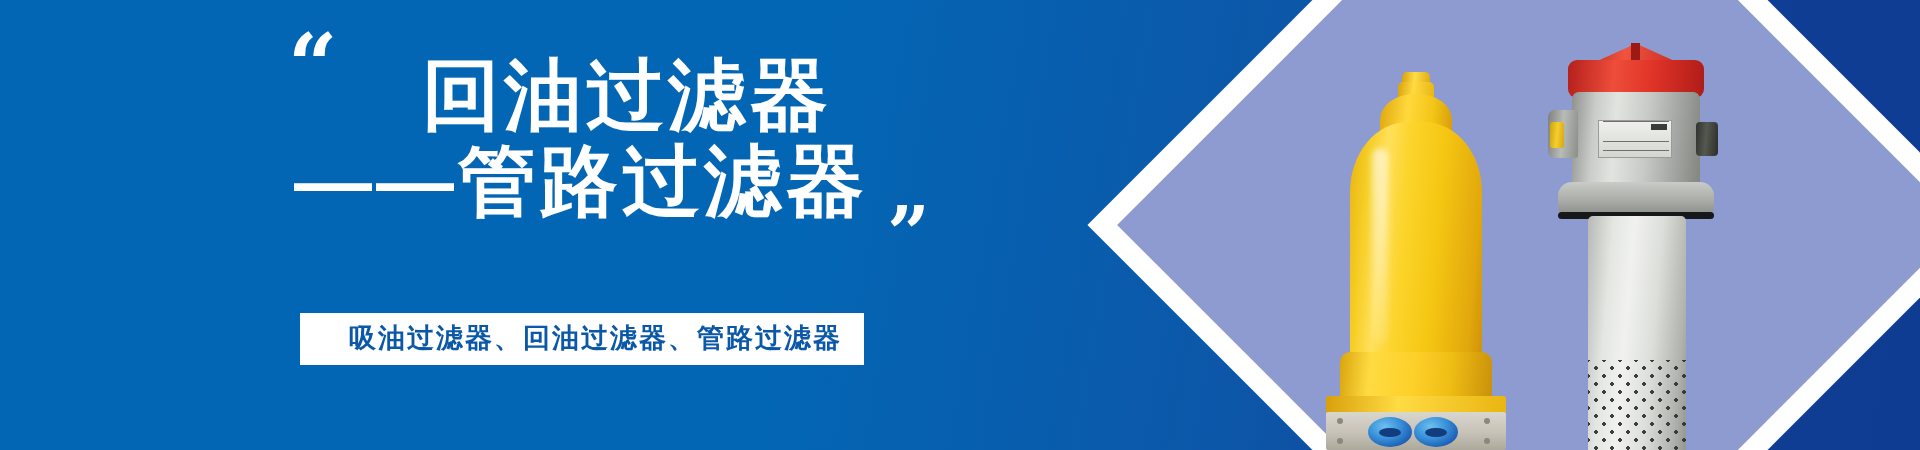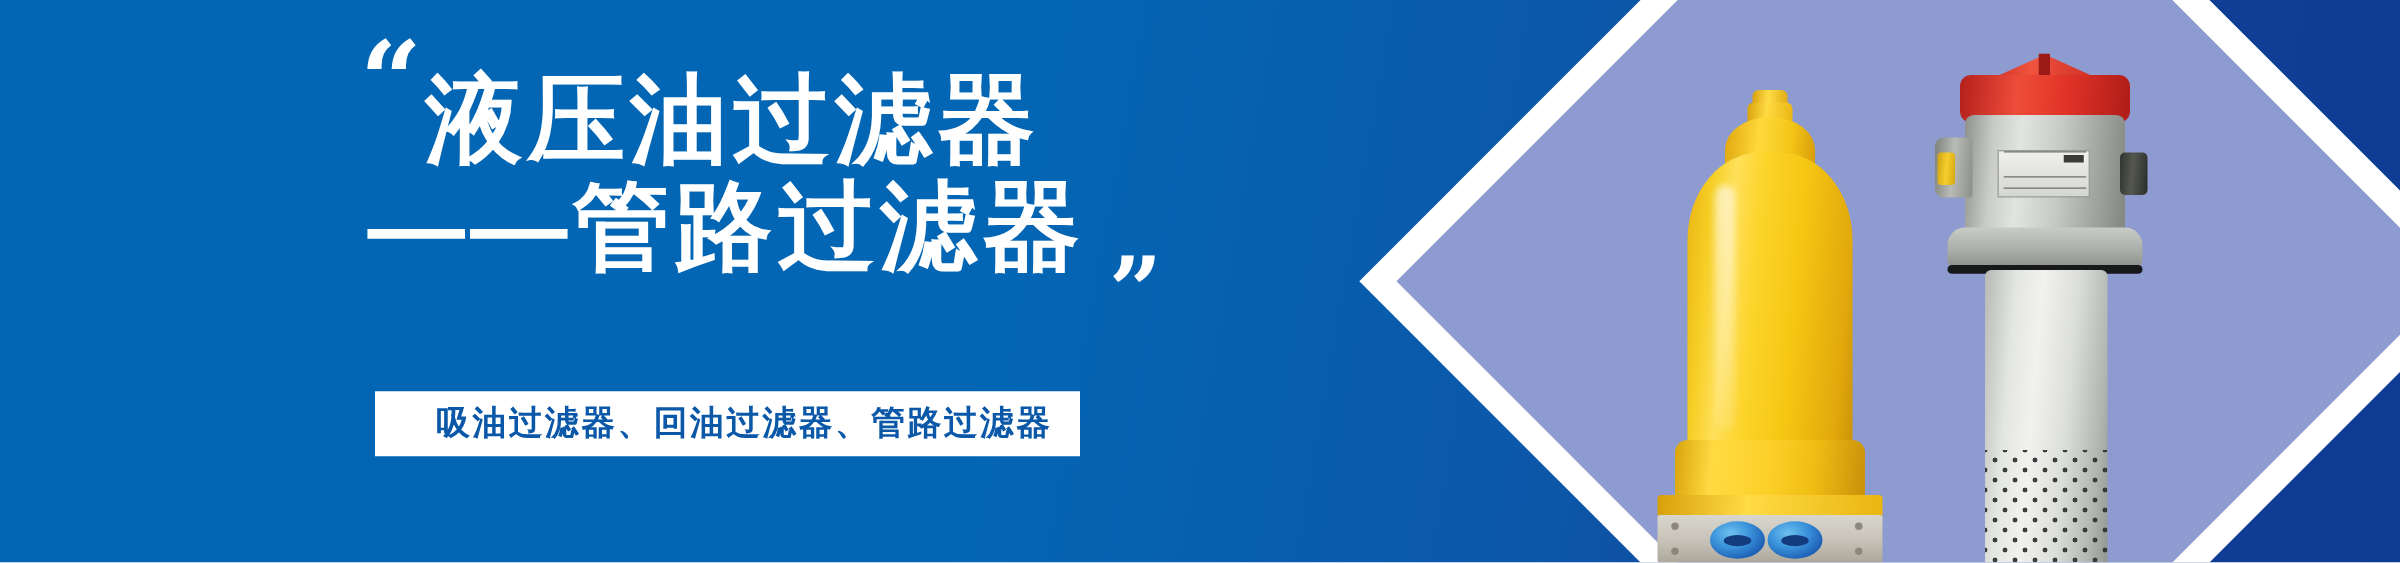--- a/index.html
+++ b/index.html
@@ -353,21 +353,21 @@
     <div class="fr-flange"></div>
     <div class="fr-tube"></div>
     <div class="fr-perf"></div>
   </div>
 
   <div class="copy">
 
     <div class="quote-open">“</div>
 
     <div class="headline">
-      <div class="line line-1">液压油过滤器</div>
+      <div class="line line-1">回油过滤器</div>
       <div class="line line-2">
         <span>——管路过滤器</span>
         <span class="quote-close">„</span>
       </div>
     </div>
 
     <div class="subtitle-box">
       <div class="subtitle-text">吸油过滤器、回油过滤器、管路过滤器</div>
     </div>
 

